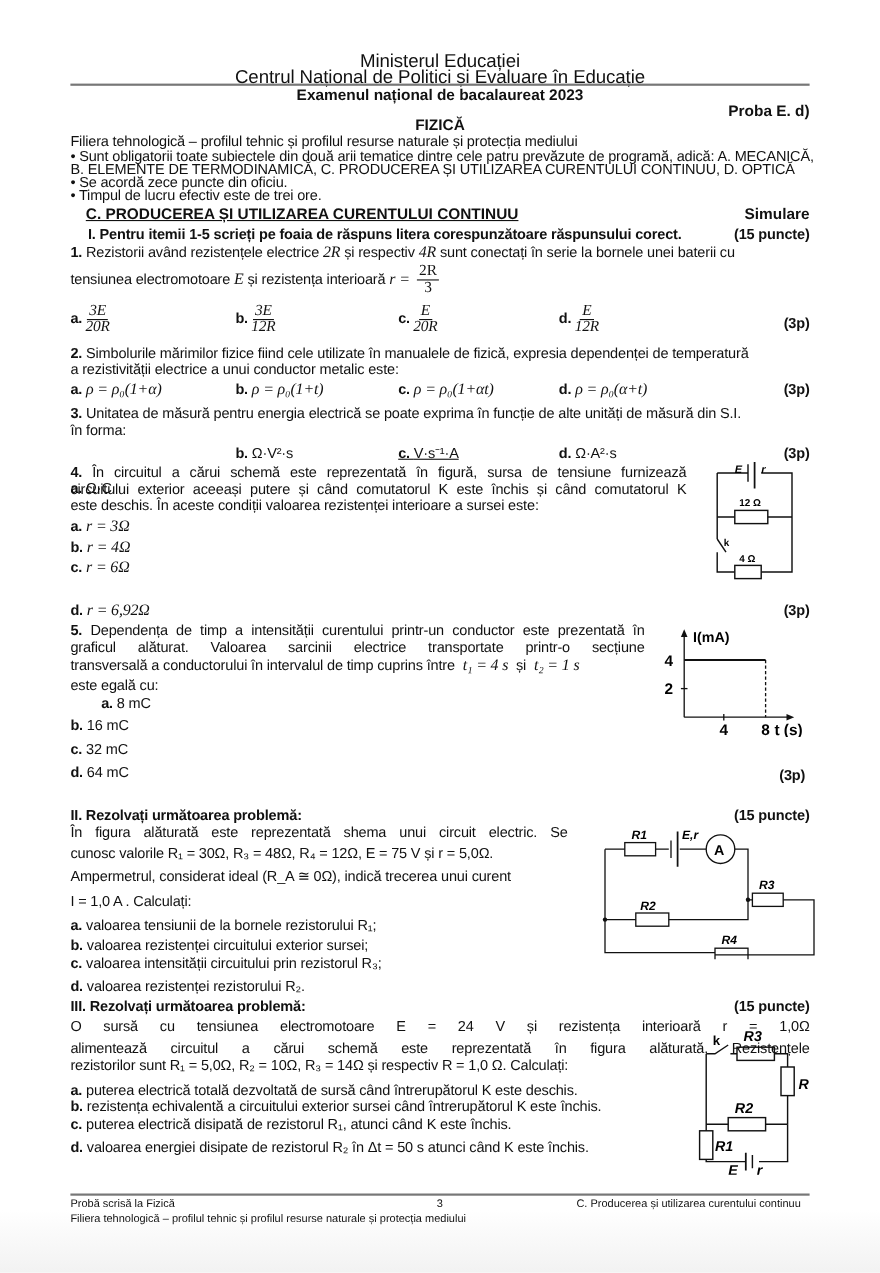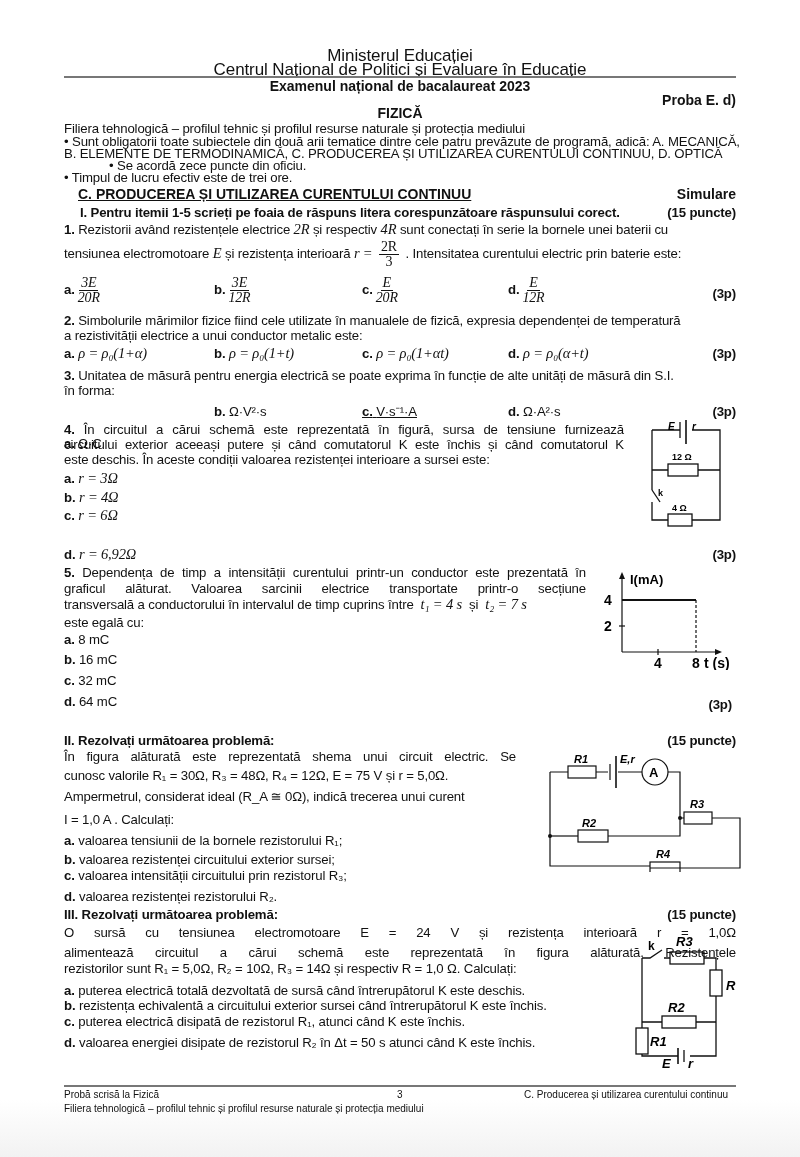--- a/index.html
+++ b/index.html
@@ -37,21 +37,21 @@
 
   <div class="abs center hdr-small" style="top:46px;">Ministerul Educației</div>
   <div class="abs center hdr-small" style="top:60px;">Centrul Național de Politici și Evaluare în Educație</div>
   <div class="rule" style="top:76px;"></div>
   <div class="abs center hdr-big" style="top:79px;">Examenul național de bacalaureat 2023</div>
   <div class="abs center hdr-big" style="top:93px;text-align:right;">Proba E. d)</div>
   <div class="abs center hdr-big" style="top:106px;">FIZICĂ</div>
   <div class="abs t" style="top:121px;">Filiera tehnologică – profilul tehnic și profilul resurse naturale și protecția mediului</div>
   <div class="abs t" style="top:134px;">• Sunt obligatorii toate subiectele din două arii tematice dintre cele patru prevăzute de programă, adică: A. MECANICĂ,</div>
   <div class="abs t" style="top:146px;">B. ELEMENTE DE TERMODINAMICĂ, C. PRODUCEREA ȘI UTILIZAREA CURENTULUI CONTINUU, D. OPTICĂ</div>
-  <div class="abs t" style="top:158px;margin-left:45px;">• Se acordă zece puncte din oficiu.</div>
+  <div class="abs t" style="top:158px;">• Se acordă zece puncte din oficiu.</div>
   <div class="abs t" style="top:170px;">• Timpul de lucru efectiv este de trei ore.</div>
 
   <div class="abs sect-title" style="top:186px; left:14px;">C. PRODUCEREA ȘI UTILIZAREA CURENTULUI CONTINUU</div>
   <div class="abs" style="top:186px; right:0; font-size:14px; font-weight:bold;">Simulare</div>
 
   <div class="abs t" style="top:205px; font-weight:bold;padding-left:16px;">I. Pentru itemii 1-5 scrieți pe foaia de răspuns litera corespunzătoare răspunsului corect.</div>
   <div class="abs t" style="top:205px; right:0; font-weight:bold;">(15 puncte)</div>
 
   <div class="abs t" style="top:222px;">
     <b>1.</b>
@@ -63,21 +63,20 @@
   </div>
   <div class="abs t" style="top:240px;">
     <span>tensiunea electromotoare</span>
     <i class="v">E</i>
     <span>și rezistența interioară</span>
     <i class="v">r =</i>
     <span class="frac">
         <span class="num">2R</span>
         <span>3</span>
       </span>
-    <span>. Intensitatea curentului electric prin baterie este:</span>
   </div>
   <div class="abs t" style="top:276px; width:672px; height:34px;">
     <div class="opt" style="left:0; top:0;"><b>a.</b><span class="frac">
           <span class="num" style="font-style:italic">3E</span>
           <span style="font-style:italic">20R</span>
         </span></div>
     <div class="opt" style="left:150px; top:0;"><b>b.</b><span class="frac">
           <span class="num" style="font-style:italic">3E</span>
           <span style="font-style:italic">12R</span>
         </span></div>
@@ -137,24 +136,24 @@
     <text x="18" y="78" font-size="9" font-weight="bold">k</text>
     <text x="32" y="93" font-size="9" font-weight="bold">4 Ω</text>
   </svg>
 
   <div class="abs t just" style="top:565px; width:522px;"><b>5.</b> <span>Dependența de timp a intensității curentului printr-un conductor este prezentată în</span></div>
   <div class="abs t just" style="top:581px; width:522px;">graficul alăturat. Valoarea sarcinii electrice transportate printr-o secțiune</div>
   <div class="abs t" style="top:597px; width:522px;">
     <span>transversală a conductorului în intervalul de timp cuprins între</span>&nbsp;
     <i class="m">t₁ = 4 s</i>&nbsp;
     <span>și</span>&nbsp;
-    <i class="m">t₂ = 7 s</i>
+    <i class="m">t₂ = 1 s</i>
   </div>
   <div class="abs t" style="top:615px;">este egală cu:</div>
-  <div class="abs t" style="top:632px;"><b>a.</b> <span>8 mC</span></div>
+  <div class="abs t" style="top:632px;margin-left:28px;"><b>a.</b> <span>8 mC</span></div>
   <div class="abs t" style="top:652px;"><b>b.</b> <span>16 mC</span></div>
   <div class="abs t" style="top:673px;"><b>c.</b> <span>32 mC</span></div>
   <div class="abs t" style="top:694px;"><b>d.</b> <span>64 mC</span></div>
   <div class="abs t" style="top:697px; right:4px; font-weight:bold;">(3p)</div>
 
   <svg class="abs" style="left:536px; top:570px;" width="140" height="100" viewBox="0 0 140 100">
     <g stroke="#111" stroke-width="1.2" fill="none">
       <line x1="22" y1="82" x2="22" y2="6"></line>
       <line x1="22" y1="82" x2="118" y2="82"></line>
       <line x1="22" y1="30" x2="96" y2="30" stroke-width="1.8"></line>

